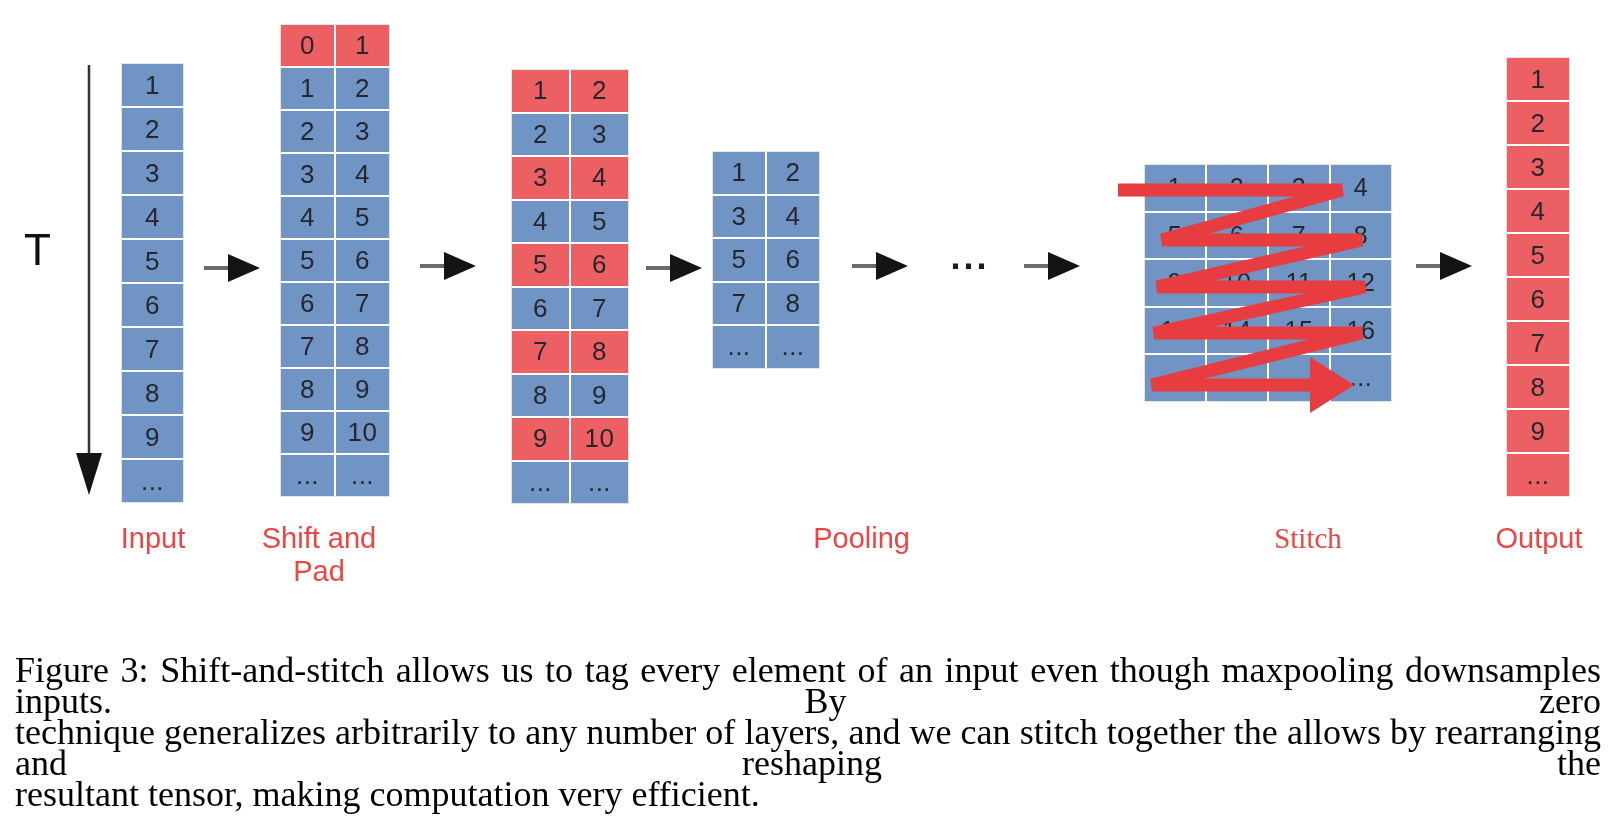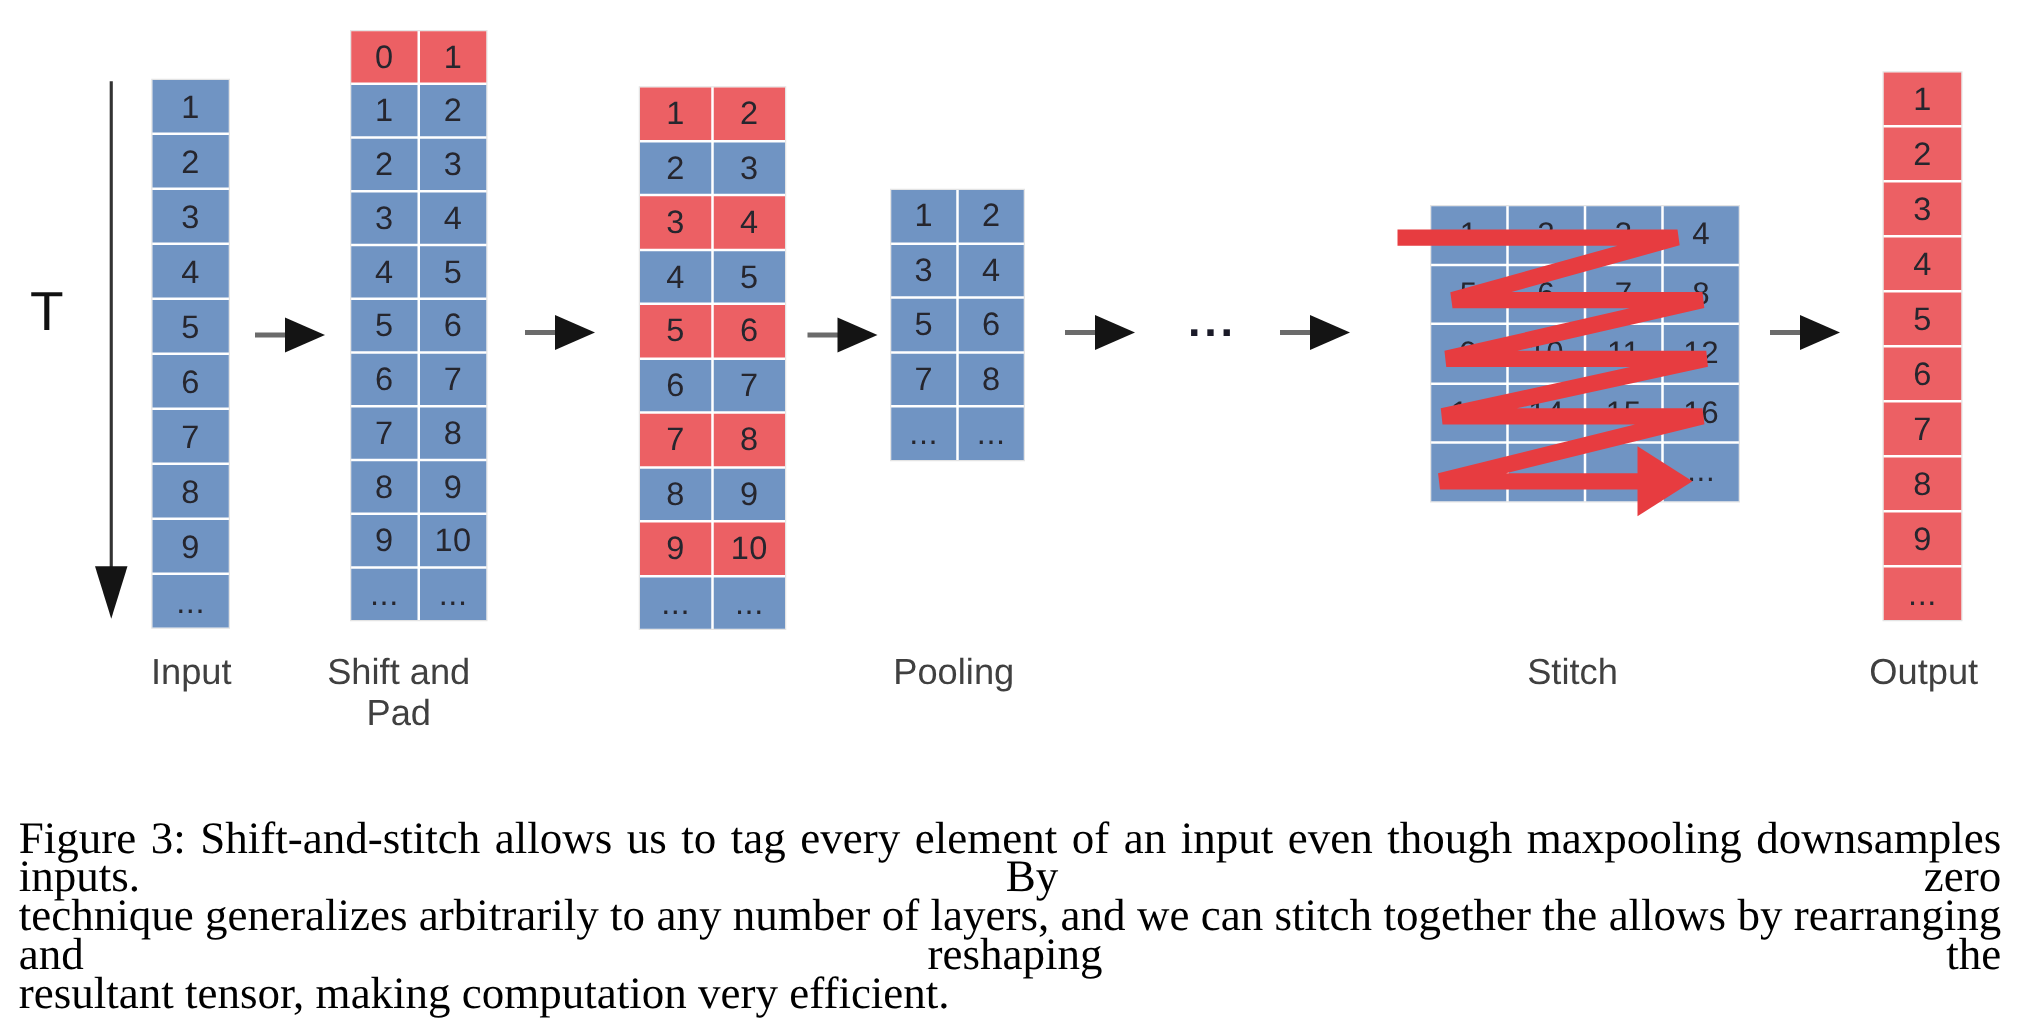--- a/index.html
+++ b/index.html
@@ -35,29 +35,29 @@
   .g-output  { left: 1507px; top: 58px;  grid-template-columns: 62px;            grid-auto-rows: 42px; }
   .g-stitch .cell { font-size: 25px; }
 
   
   .stage-label {
     position: absolute;
     top: 522px;
     width: 240px;
     text-align: center;
     font-size: 29px;
-    color: #404040;
+    color: #ef4444;
     white-space: pre-line;
     line-height: 33px;
   }
   .lbl-input  { left: 33px;  }
   .lbl-shift  { left: 199px; }
   .lbl-conv   { left: 450px; }
-  .lbl-pool   { left: 643px; }
-  .lbl-stitch { left: 1138px; }
+  .lbl-pool   { left: 670px; text-align: right; }
+  .lbl-stitch { left: 1188px; font-family: Liberation Serif, serif; }
   .lbl-output { left: 1419px; }
 
   
   .flow-arrow { position: absolute; width: 60px; height: 36px; }
   .fa-1 { left: 202px;  top: 250px; }
   .fa-2 { left: 418px;  top: 248px; }
   .fa-3 { left: 644px;  top: 250px; }
   .fa-4 { left: 850px;  top: 248px; }
   .fa-5 { left: 1022px; top: 248px; }
   .fa-6 { left: 1414px; top: 248px; }

